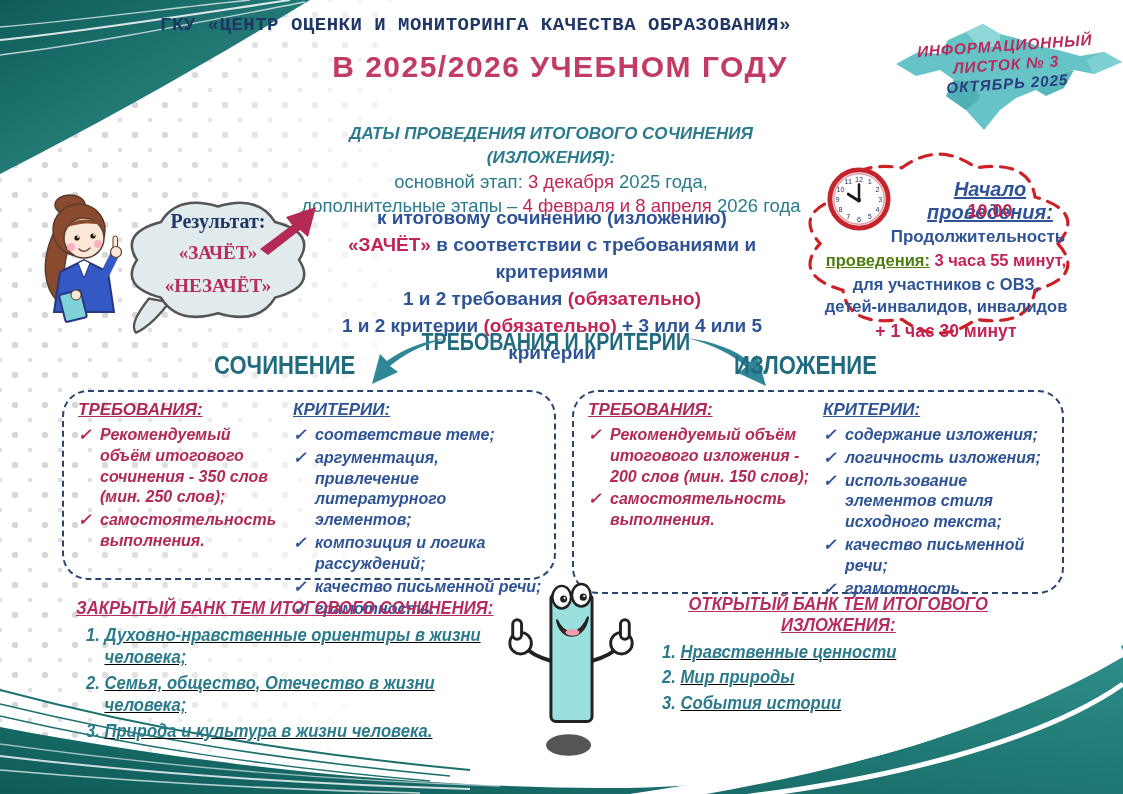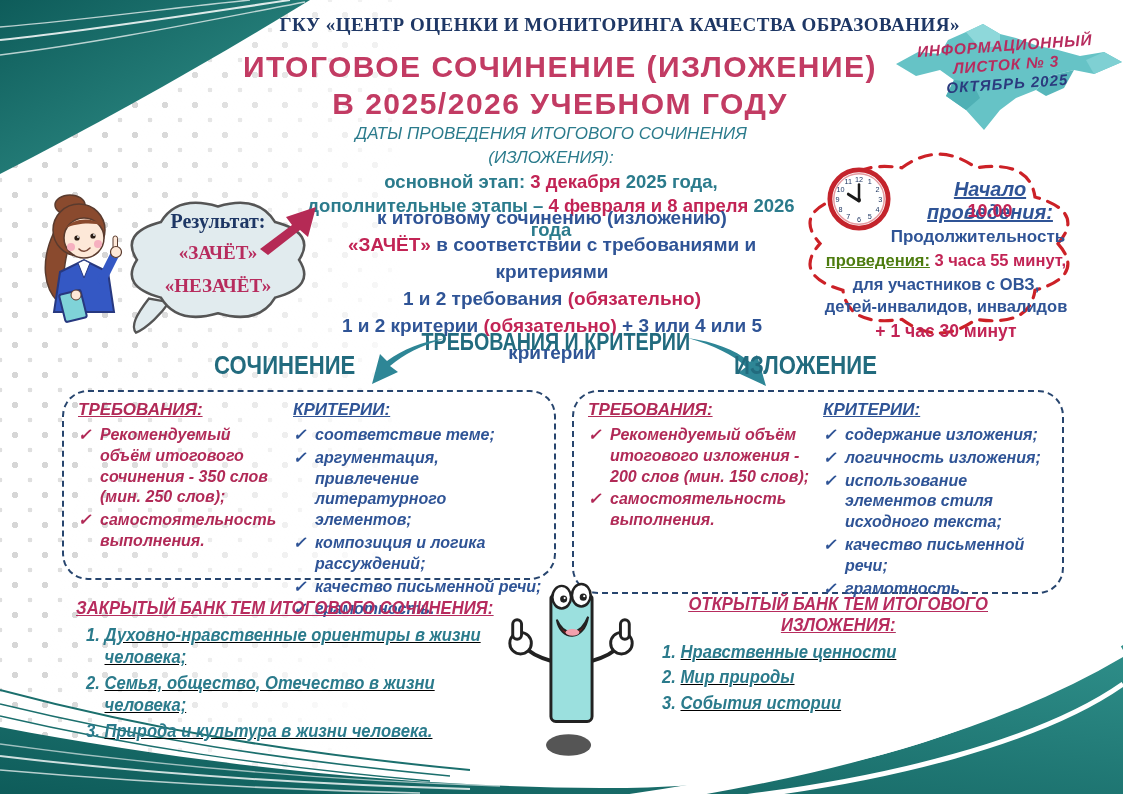--- a/index.html
+++ b/index.html
@@ -8,33 +8,33 @@
   
   .diamonds{position:absolute;left:0;top:0;width:400px;height:770px;z-index:0;
     background-image:radial-gradient(#cfcfcf 3.1px,transparent 3.5px),
                      radial-gradient(#dadada 2.2px,transparent 2.6px);
     background-size:30px 30px,30px 30px;background-position:0 0,15px 15px;opacity:.85;}
   .diamonds:after{content:"";position:absolute;inset:0;
     background:linear-gradient(100deg,rgba(255,255,255,0) 30%,#fff 92%);}
   .svg-abs{position:absolute;z-index:1;}
   .z2{z-index:2;}
   
-  .org-title{position:absolute;left:160px;top:14px;width:800px;text-align:right;z-index:2;
-    font-family:Liberation Serif, serif;font-weight:bold;color:#1e3765;font-size:19px;letter-spacing:.5px;}
+  .org-title{position:absolute;left:160px;top:14px;width:800px;text-align:left;z-index:2;
+    font-family:Liberation Mono, monospace;font-weight:bold;color:#1e3765;font-size:19px;letter-spacing:.5px;}
   .main-title{position:absolute;left:190px;top:48px;width:740px;text-align:center;z-index:2;
     color:#c23b63;font-weight:bold;font-size:30px;letter-spacing:1.5px;line-height:37px;}
   
   .badge{position:absolute;left:902px;top:36px;width:208px;text-align:center;z-index:2;
     transform:rotate(-4deg);font-style:italic;font-weight:bold;line-height:19px;}
   .badge .b1,.badge .b2{color:#b72c5e;font-size:15.5px;letter-spacing:.8px;}
   .badge .b3{color:#2b3a7e;font-size:15px;letter-spacing:1px;}
   
   .dates{position:absolute;left:293px;top:122px;width:516px;text-align:center;z-index:2;line-height:24px;}
-  .dates .d1{font-style:italic;font-weight:normal;color:#2b7b8c;font-size:17px;}
-  .dates .d2{font-weight:bold;color:#2b7b8c;font-size:18.5px;}
+  .dates .d1{font-style:italic;font-weight:bold;color:#2b7b8c;font-size:17px;}
+  .dates .d2{font-weight:normal;color:#2b7b8c;font-size:18.5px;}
   .red{color:#c22455;}
   .teal{color:#2b7b8c;}
   .blue{color:#4d7c0f;}
   
   .bubble-text{position:absolute;left:128px;top:210px;width:180px;text-align:center;z-index:3;
     font-family:"Liberation Serif",serif;font-weight:bold;}
   .bubble-text .r1{color:#1e3765;font-size:20px;margin-bottom:9px;}
   .bubble-text .r2{color:#b72c5e;font-size:19px;margin-bottom:11px;}
   .bubble-text .r3{color:#b72c5e;font-size:19px;}
   
@@ -127,21 +127,20 @@
   </svg>
 
   <div class="badge">
     <div class="b1">ИНФОРМАЦИОННЫЙ</div>
     <div class="b2">ЛИСТОК № 3</div>
     <div class="b3">ОКТЯБРЬ 2025</div>
   </div>
 
   <div class="org-title">ГКУ «ЦЕНТР ОЦЕНКИ И МОНИТОРИНГА КАЧЕСТВА ОБРАЗОВАНИЯ»</div>
   <div class="main-title">
-    <div>ИТОГОВОЕ СОЧИНЕНИЕ (ИЗЛОЖЕНИЕ)</div>
     <div>В 2025/2026 УЧЕБНОМ ГОДУ</div>
   </div>
 
   <div class="dates">
     <div class="d1">ДАТЫ ПРОВЕДЕНИЯ ИТОГОВОГО СОЧИНЕНИЯ (ИЗЛОЖЕНИЯ):</div>
     <div class="d2"><span class="teal">основной этап: </span><span class="red">3 декабря</span><span class="teal"> 2025 года,</span></div>
     <div class="d2"><span class="teal">дополнительные этапы – </span><span class="red">4 февраля и 8 апреля</span><span class="teal"> 2026 года</span></div>
   </div>
 
   <svg class="svg-abs z2" style="left:24px;top:192px" width="124" height="152" viewBox="0 0 124 152">

